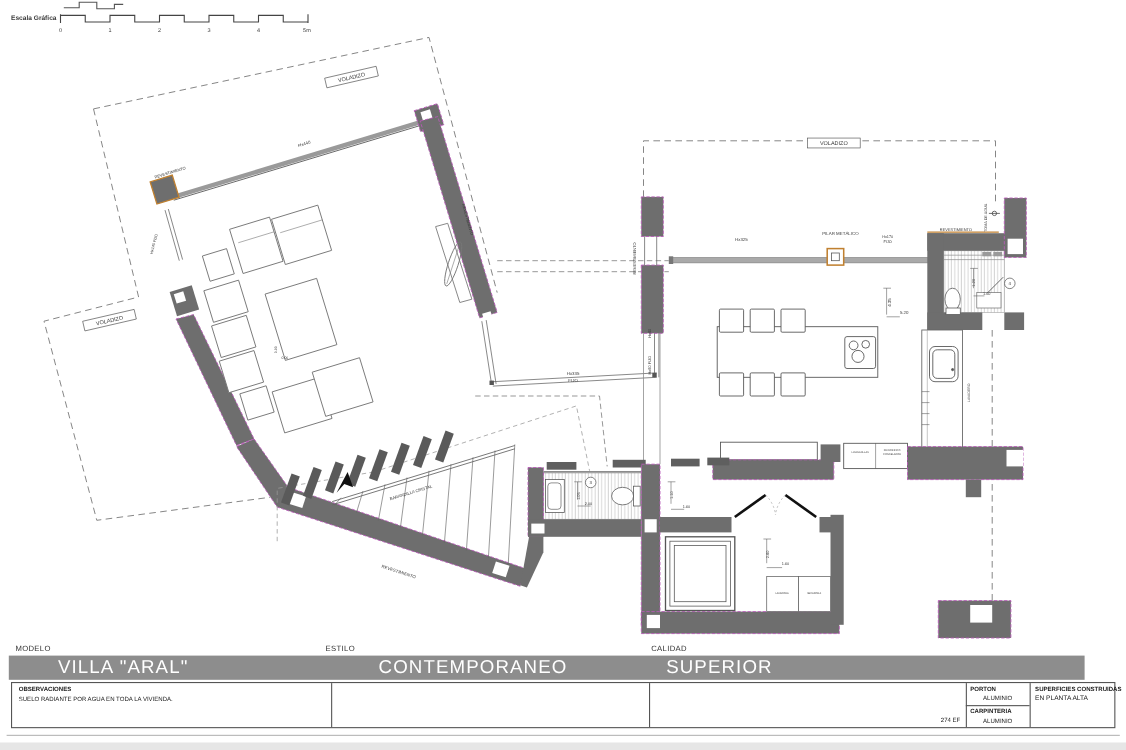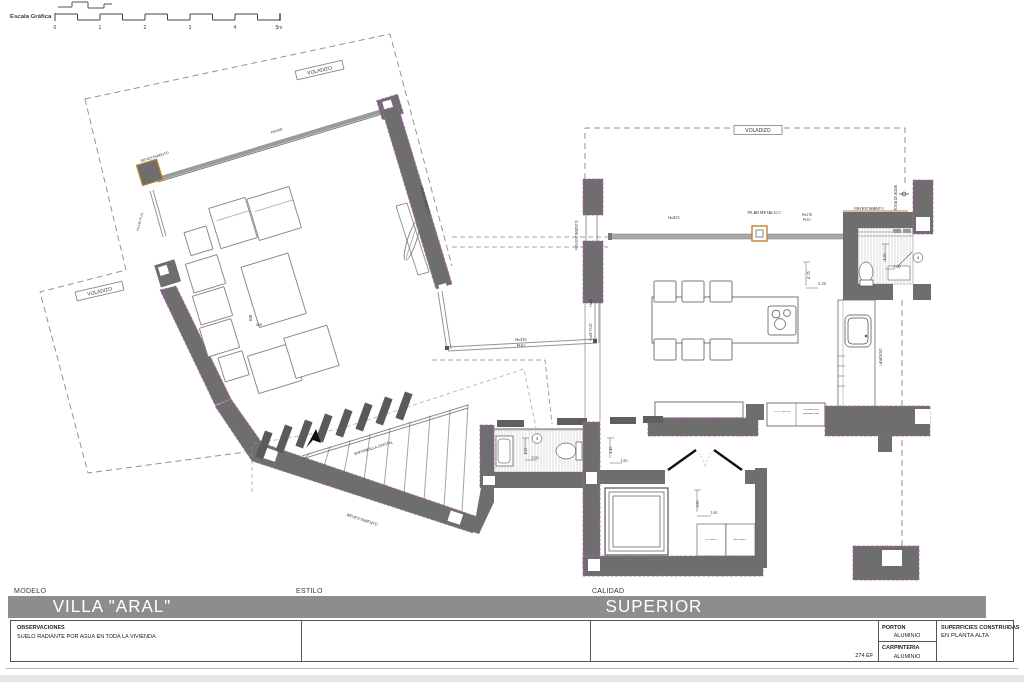--- a/index.html
+++ b/index.html
@@ -412,20 +412,21 @@
         </g>
       </g>
 </svg>
 
   <div class="tb-label" style="left:14px;top:587px;">MODELO</div>
   <div class="tb-label" style="left:296px;top:587px;">ESTILO</div>
   <div class="tb-label" style="left:592px;top:587px;">CALIDAD</div>
 
   <div class="tb-bar">
     <span style="left:104px;">VILLA "ARAL"</span>
+    <span style="left:422px;">CONTEMPORANEO</span>
     <span style="left:646px;text-align:right;">SUPERIOR</span>
   </div>
 
   <div class="tb-box">
     <div class="vline" style="left:290px;"></div>
     <div class="vline" style="left:579px;"></div>
     <div class="vline" style="left:867px;"></div>
     <div class="vline" style="left:925px;"></div>
     <div class="hline" style="left:867px;width:58px;top:20px;"></div>
 

